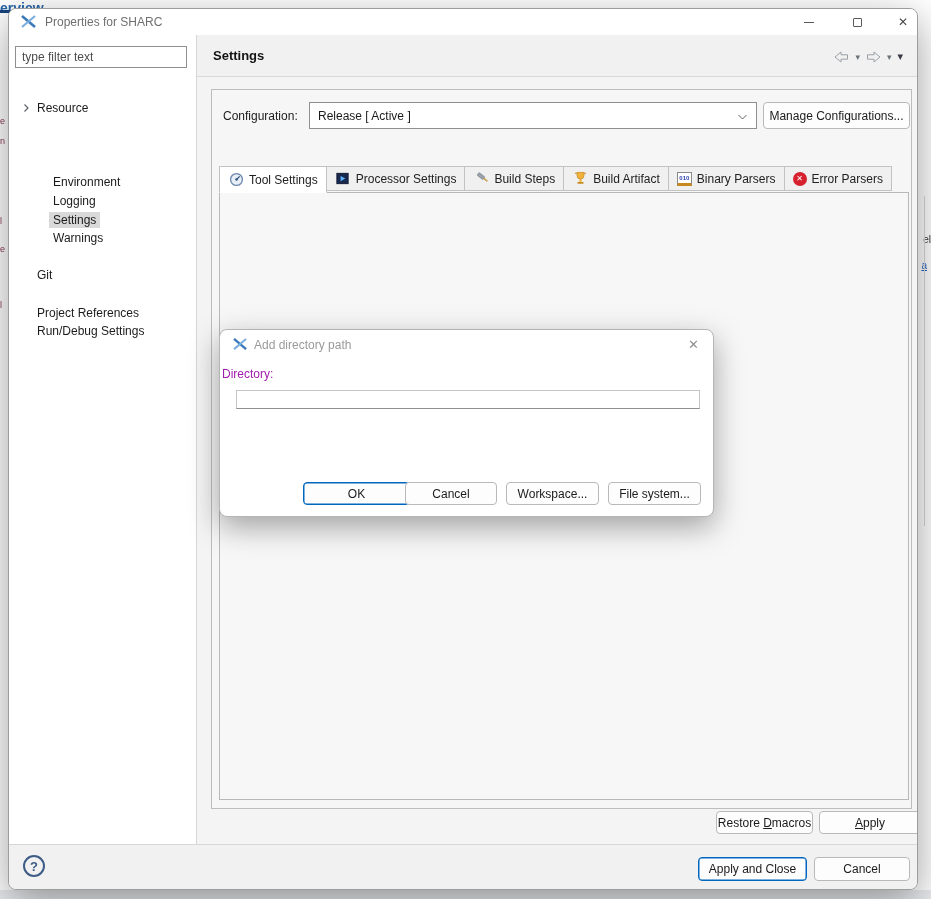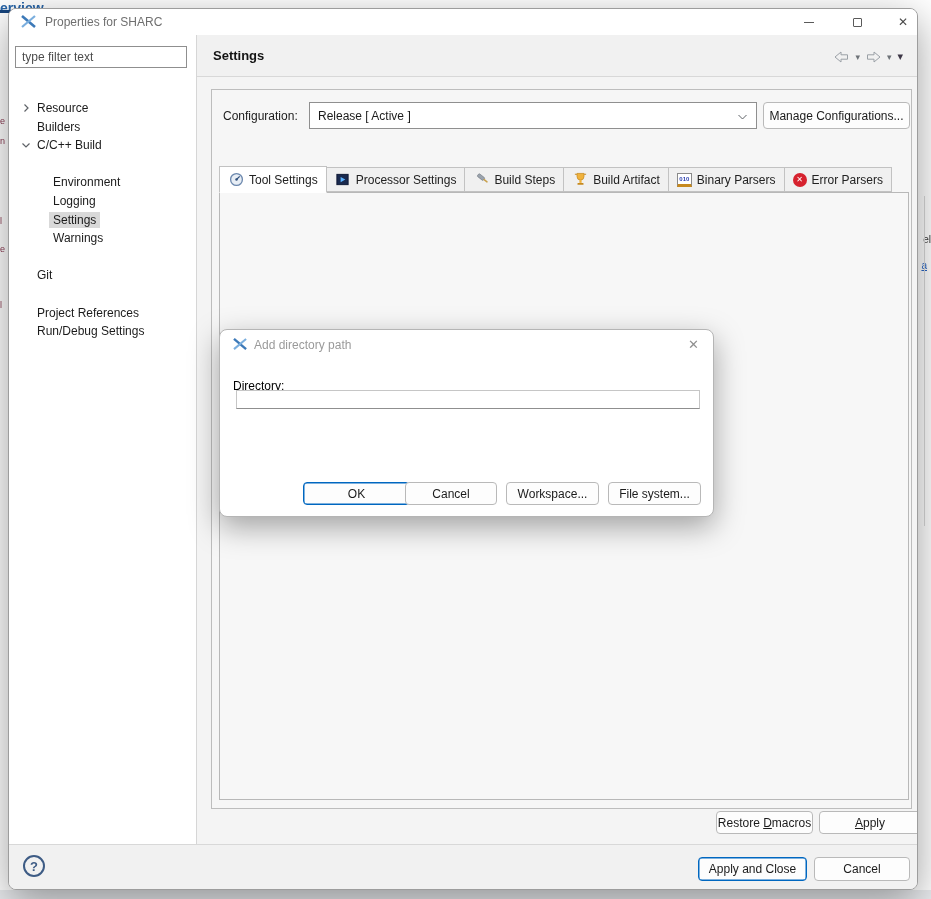--- a/index.html
+++ b/index.html
@@ -55,21 +55,21 @@
   .cfg-label { left:214px; top:100px; }
   .combo { left:300px; top:93px; width:448px; height:27px; background:#fff; border:1px solid #8f8f8f;
     display:flex; align-items:center; padding:0 8px; }
   .combo-chev { position:absolute; right:8px; top:10px; }
   .btn { background:#fdfdfd; border:1px solid #b9b9b9; border-radius:4px; display:flex;
     align-items:center; justify-content:center; color:#1b1b1b; }
   .btn-default { border:1px solid #0067c0; box-shadow:inset 0 0 0 0.5px #0067c0; }
   .mng-btn { left:754px; top:93px; width:147px; height:27px; }
 
   
-  .tabs { left:210px; top:157px; height:27px; display:flex; align-items:center; }
+  .tabs { left:210px; top:157px; height:27px; display:flex; align-items:flex-start; }
   .tab { height:25px; display:flex; align-items:center; gap:5px; padding:0 8px;
     border:1px solid #c2c2c2; border-left:none; background:#f0f0f0; color:#222; white-space:nowrap; }
   .tab:first-child { border-left:1px solid #c2c2c2; }
   .tab.active { background:#ffffff; height:27px; border-bottom:1px solid #ffffff; z-index:3; }
   .tab .ticon { width:16px; height:16px; display:flex; align-items:center; justify-content:center; }
 
   .tabpanel { left:210px; top:183px; width:690px; height:608px; border:1px solid #b8b8b8; background:#f7f7f7; z-index:1; }
 
   
   .tooltree { left:216px; top:189px; width:259px; height:596px; background:#ffffff; border:1px solid #8f8f8f; }
@@ -112,21 +112,21 @@
   .bottombar { left:0; top:835px; width:910px; height:47px; background:#f1f1f1; border-top:1px solid #d8d8d8; }
   .help-circle { left:14px; top:846px; width:22px; height:22px; border:2px solid #3e5c85; border-radius:50%;
     color:#3e5c85; font-weight:bold; font-size:13px; display:flex; align-items:center; justify-content:center; }
   u.mn { text-decoration:underline; }
 
   
   .modal { left:210px; top:320px; width:495px; height:188px; background:#ffffff; border:1px solid #b5b5b5;
     border-radius:8px; box-shadow:0 10px 30px rgba(0,0,0,.35); z-index:10; }
   .modal-title { position:absolute; left:34px; top:8px; color:#9a9a9a; }
   .modal-close { position:absolute; right:14px; top:7px; color:#8f8f8f; font-size:13px; }
-  .dir-label { position:absolute; left:13px; top:37px; color:#000000;margin-top:12px; }
+  .dir-label { position:absolute; left:2px; top:37px; color:#a21caf; }
   .dir-input { position:absolute; left:16px; top:60px; width:464px; height:19px; border:1px solid #c6c6c6;
     border-bottom:1px solid #8f8f8f; background:#fff; font:inherit; padding:0 4px; }
   .modal .btn { position:absolute; top:152px; height:23px; }
 
   
   svg { display:block; }
 </style>
 </head>
 <body>
 
@@ -164,31 +164,20 @@
 
   <div class="abs sidebar">
     <input class="filter-input" placeholder="type filter text" style="">
     <div class="tree-row" style="top:64px">
       <span class="chev">
           <svg width="10" height="10" viewBox="0 0 10 10">
             <polyline points="3.5,1.5 7,5 3.5,8.5" fill="none" stroke="#5f6368" stroke-width="1.2"></polyline>
           </svg>
         </span>
       <span class="lbl0">Resource</span>
-    </div>
-    <div class="tree-row" style="top:82.6px">
-      <span class="lbl0">Builders</span>
-    </div>
-    <div class="tree-row" style="top:101.2px">
-      <span class="chev">
-          <svg width="10" height="10" viewBox="0 0 10 10">
-            <polyline points="1.5,3.5 5,7 8.5,3.5" fill="none" stroke="#5f6368" stroke-width="1.2"></polyline>
-          </svg>
-        </span>
-      <span class="lbl0">C/C++ Build</span>
     </div>
     <div class="tree-row" style="top:138.4px">
         <span class="lbl1">Environment</span>
       </div>
     <div class="tree-row" style="top:157px">
         <span class="lbl1">Logging</span>
       </div>
     <div class="tree-row" style="top:175.6px">
         <span class="sel-pill">Settings</span>
       </div>

